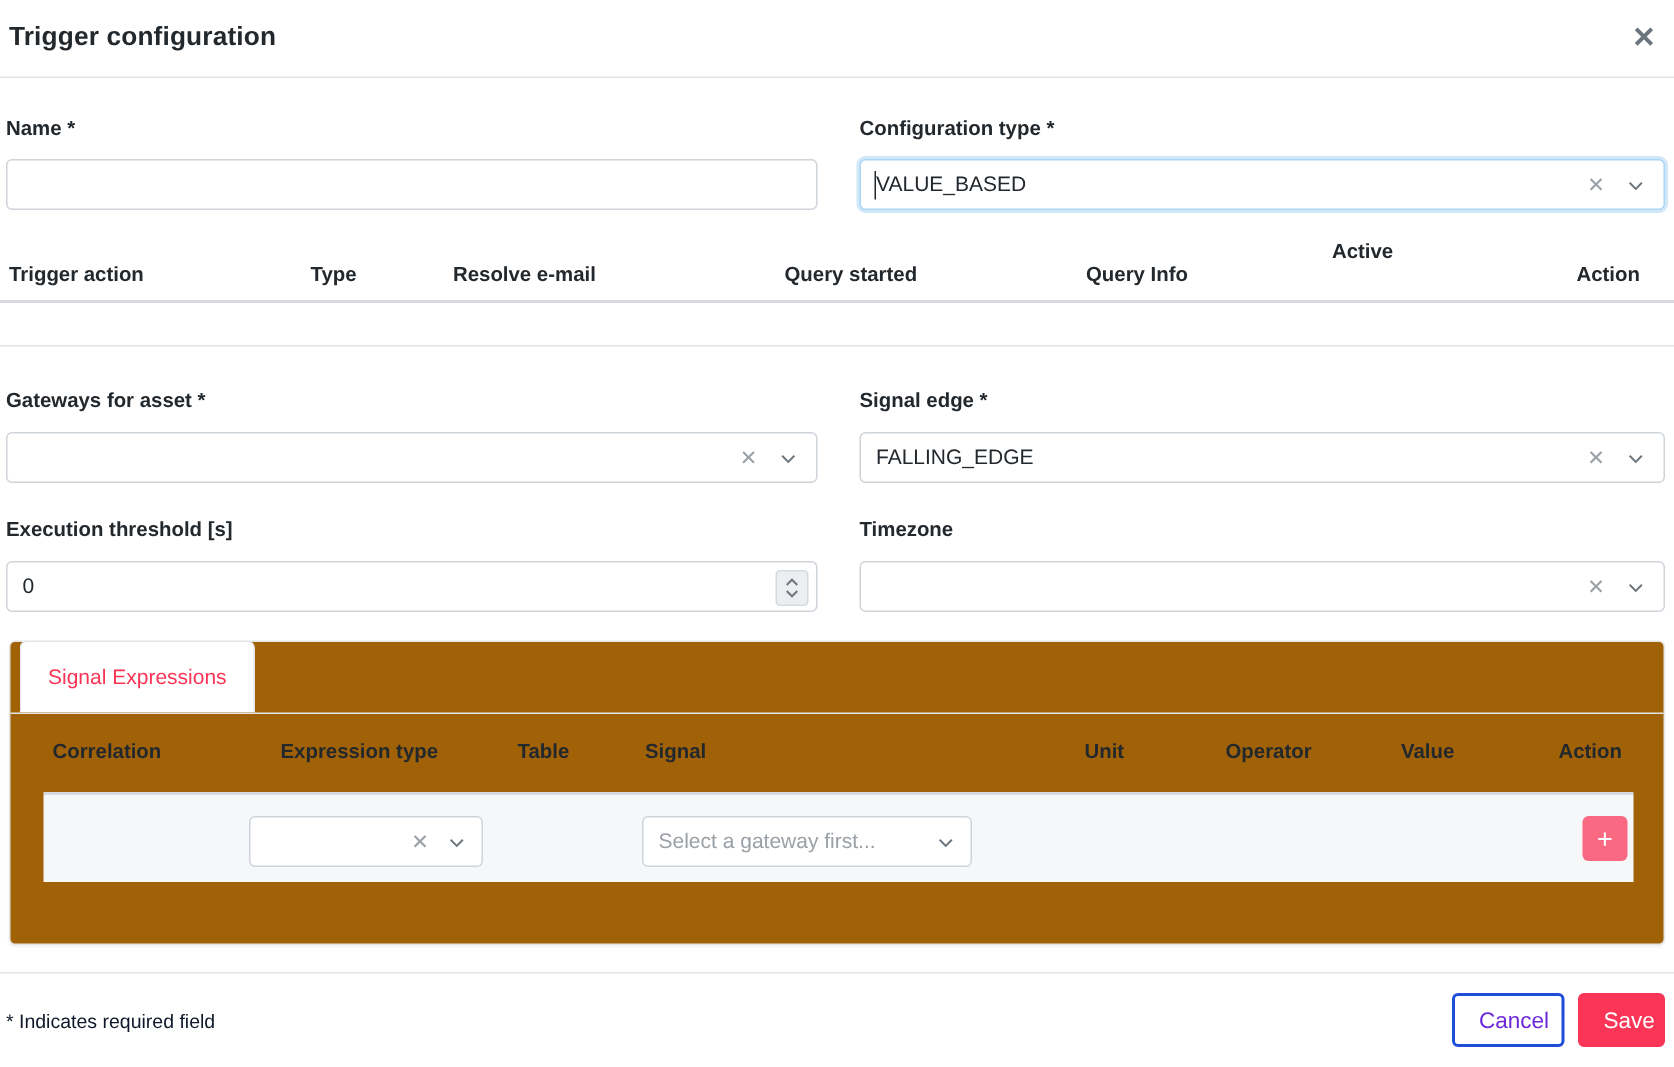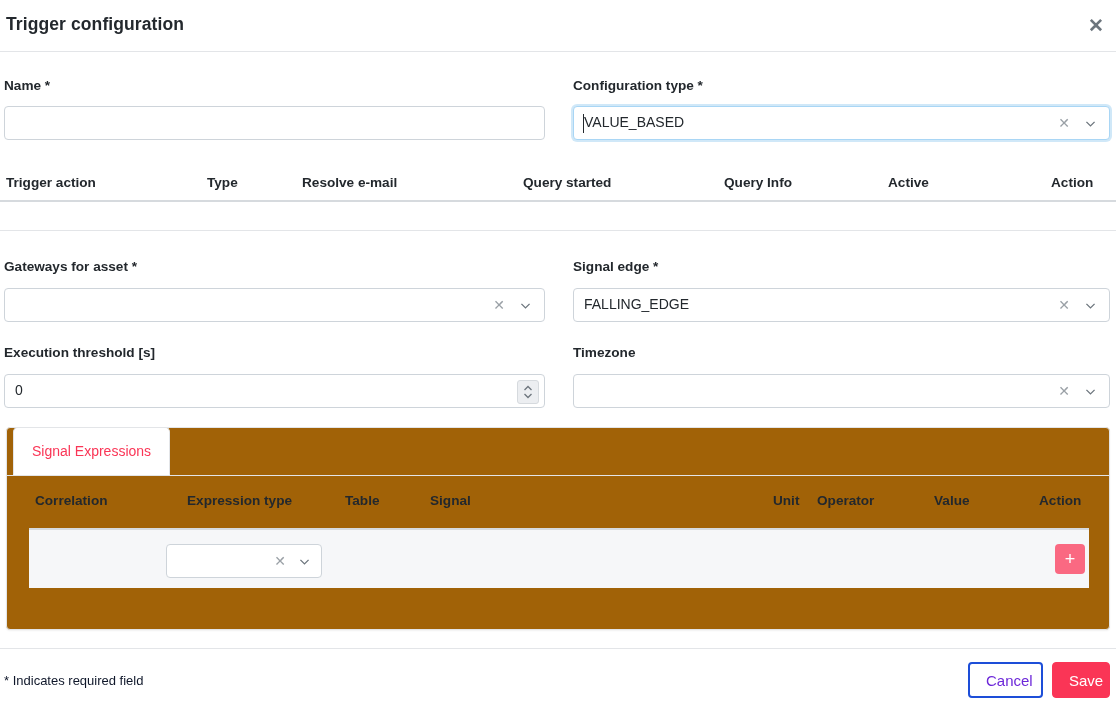--- a/index.html
+++ b/index.html
@@ -147,21 +147,21 @@
           <path d="M3 6l5 5 5-5" fill="none" stroke="#6c757d" stroke-width="1.6"></path>
         </svg>
     </div>
   </div>
 
   <div class="th" style="left:6px;  top:175px;">Trigger action</div>
   <div class="th" style="left:207px;top:175px;">Type</div>
   <div class="th" style="left:302px;top:175px;">Resolve e-mail</div>
   <div class="th" style="left:523px;top:175px;">Query started</div>
   <div class="th" style="left:724px;top:175px;">Query Info</div>
-  <div class="th" style="left:888px;top:175px;">Active</div>
+  <div class="th" style="left:888px;top:160px;">Active</div>
   <div class="th" style="left:1051px;top:175px;">Action</div>
   <div class="divider thick" style="top:200px;"></div>
   <div class="divider" style="top:230px;"></div>
 
   <div class="field-label" style="left:4px; top:259px;">
     <span>Gateways for asset</span>
     <span class="req">*</span>
   </div>
   <div class="select-box" style="left:4px; top:288px; width:541px;">
     <div class="select-val"></div>
@@ -214,39 +214,47 @@
   <div class="tab-card">
     <div class="tab-underline"></div>
     <div class="tab">
       <span>Signal Expressions</span>
     </div>
 
     <div class="th" style="left:28px;  top:65px;">Correlation</div>
     <div class="th" style="left:160px; top:65px;padding-left:20px;">Expression type</div>
     <div class="th" style="left:338px; top:65px;">Table</div>
     <div class="th" style="left:423px; top:65px;">Signal</div>
-    <div class="th" style="left:766px; top:65px;">Unit</div>
+    <div class="th" style="left:716px; top:65px;">Unit</div>
     <div class="th" style="left:810px; top:65px;">Operator</div>
     <div class="th" style="left:927px; top:65px;">Value</div>
     <div class="th" style="left:1032px;top:65px;">Action</div>
 
     <div class="exp-hdr-rule"></div>
 
     <div class="exp-row">
 
       <div class="select-box" style="left:137px; top:14px; width:156px;">
         <div class="select-val"></div>
         <div class="sel-clear" style="right:32px;">✕</div>
         <div class="sel-arrow" style="right:6px;">
           <svg width="13" height="13" viewBox="0 0 16 16">
               <path d="M3 6l5 5 5-5" fill="none" stroke="#6c757d" stroke-width="1.6"></path>
             </svg>
         </div>
       </div>
 
+      <div class="select-box" style="left:399px; top:14px; width:220px;">
+        <div class="select-val placeholder">Select a gateway first...</div>
+        <div class="sel-arrow" style="right:6px;">
+          <svg width="13" height="13" viewBox="0 0 16 16">
+              <path d="M3 6l5 5 5-5" fill="none" stroke="#6c757d" stroke-width="1.6"></path>
+            </svg>
+        </div>
+      </div>
 
       <button class="btn-add" style="left:1026px; top:14px;">+</button>
     </div>
   </div>
 
   <div class="footer-rule"></div>
   <div class="req-note">* Indicates required field</div>
   <button class="btn btn-cancel" style="left:968px; top:662px; width:75px;">Cancel</button>
   <button class="btn btn-save" style="left:1052px; top:662px; width:58px;">Save</button>
 

